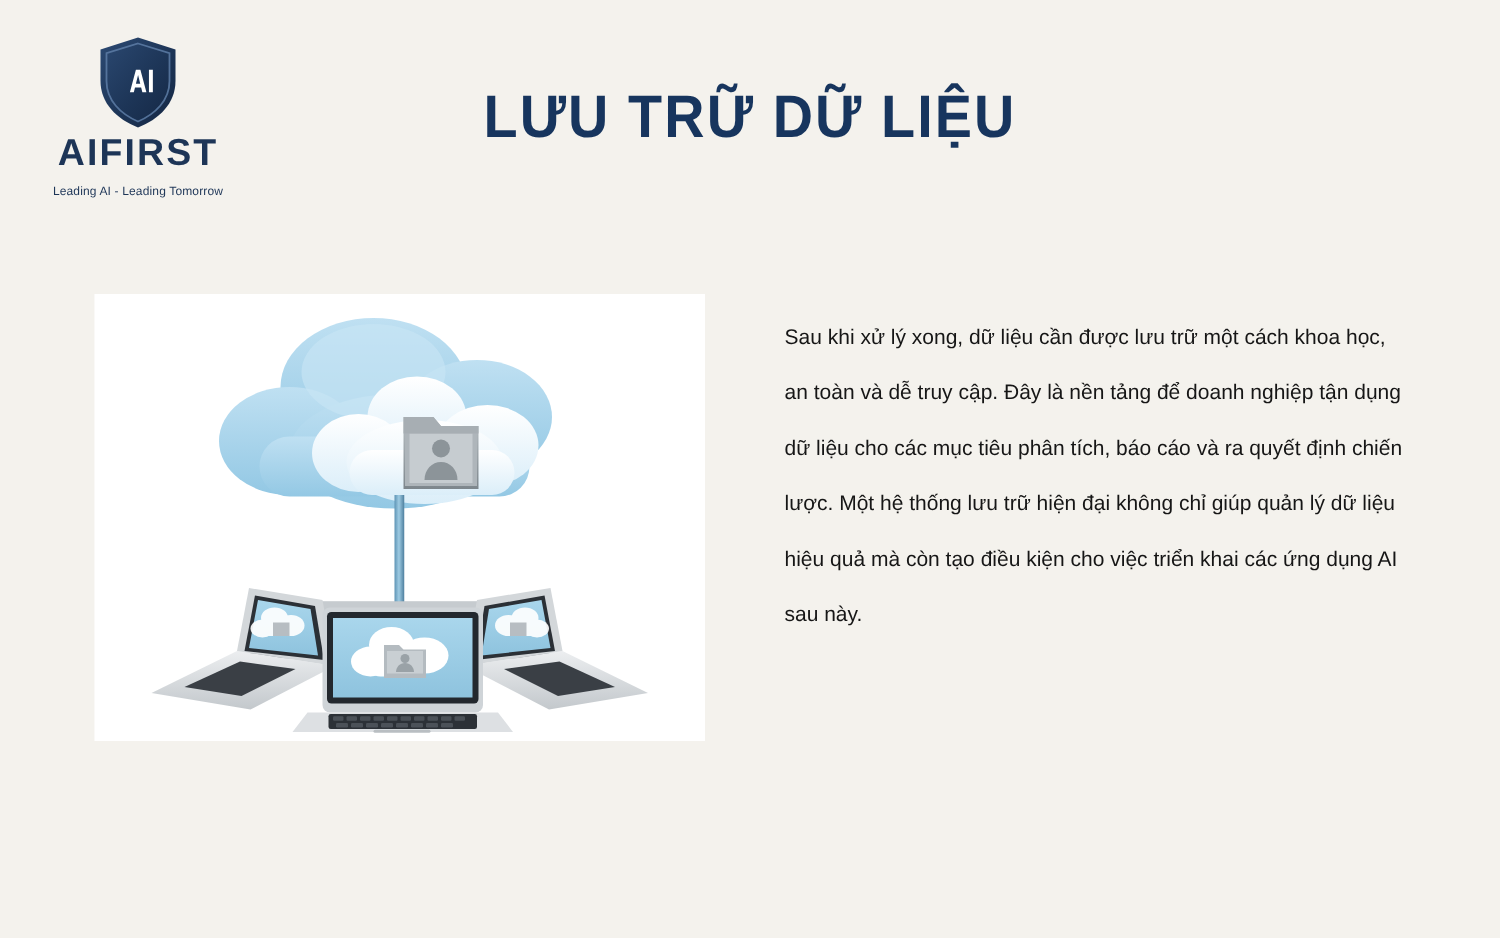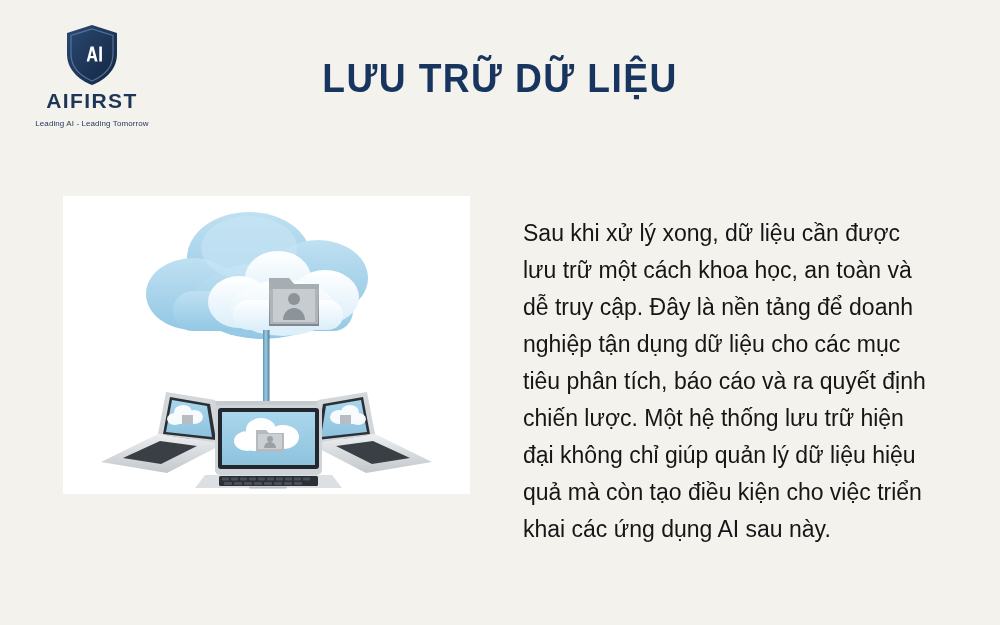--- a/index.html
+++ b/index.html
@@ -25,21 +25,21 @@
   }
   .shield-wrap {
     width: 56px;
     height: 62px;
     margin: 0 auto 4px auto;
     position: relative;
   }
   .shield-wrap svg { display: block; }
   .brand-name {
     font-family: "Liberation Sans", sans-serif;
-    font-size: 21px;
+    font-size: 25px;
     font-weight: 700;
     letter-spacing: 1.4px;
     color: #1d3557;
     line-height: 1;
     margin-top: 2px;
   }
   .brand-tagline {
     font-family: "Liberation Sans", sans-serif;
     font-size: 8px;
     font-weight: 400;
@@ -76,21 +76,21 @@
   }
   .illustration svg { display: block; }
 
   
   .body-copy {
     position: absolute;
     left: 523px;
     top: 192px;
     width: 416px;
     font-family: "Liberation Sans", sans-serif;
-    font-size: 23px;
+    font-size: 14px;
     line-height: 37px;
     color: #161616;
     text-align: left;
   }
 </style>
 </head>
 <body>
 
 <div class="logo-block">
 

